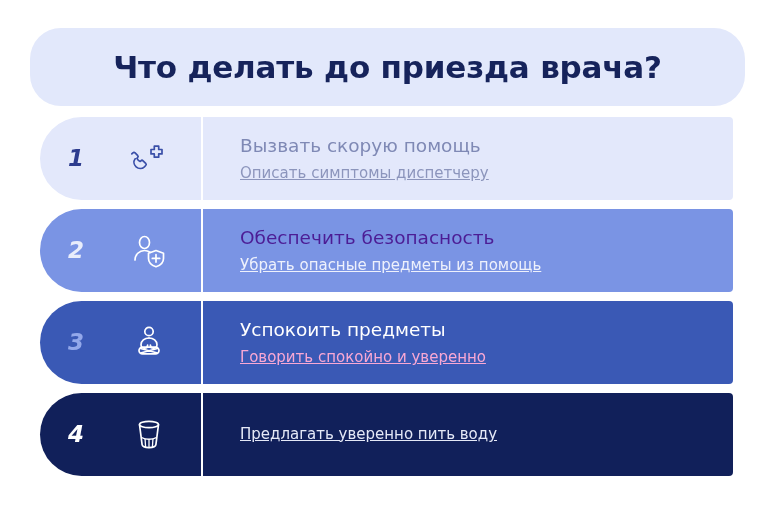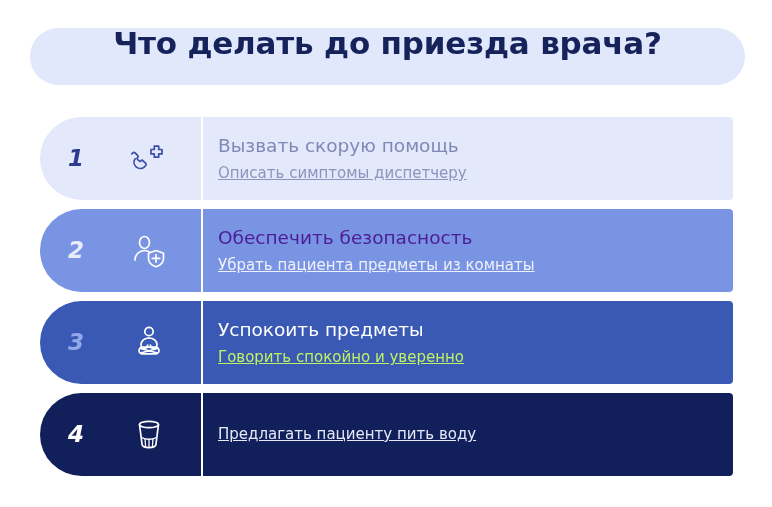--- a/index.html
+++ b/index.html
@@ -14,25 +14,25 @@
     overflow: hidden;
     position: relative;
   }
 
   
   #title-banner {
     position: absolute;
     left: 30px;
     top: 28px;
     width: 715px;
-    height: 57px;
+    height: 78px;
     background: #E2E8FB;
     border-radius: 31px;
     display: flex;
-    align-items: flex-start;
+    align-items: center;
     justify-content: center;
     box-sizing: border-box;
   }
   #title-text {
     font-size: 31px;
     font-weight: 700;
     color: #16235B;
     letter-spacing: -0.2px;
     white-space: nowrap;
     line-height: 1;
@@ -93,21 +93,21 @@
     flex: 0 0 2px;
     align-self: stretch;
   }
 
   
   .step-body {
     flex: 1 1 auto;
     display: flex;
     flex-direction: column;
     justify-content: center;
-    padding-left: 15px;
+    padding-left: 37px;
     box-sizing: border-box;
   }
   .step-title {
     font-size: 18.5px;
     font-weight: 400;
     line-height: 1.15;
     margin-bottom: 9px;
     white-space: nowrap;
   }
   .step-subtitle {
@@ -128,21 +128,21 @@
   .row-2 { background: #7A94E4; }
   .row-2 .step-number   { color: #E9EDFB; }
   .row-2 .step-divider  { background: #FFFFFF; }
   .row-2 .step-title    { color: #4c1d95; }
   .row-2 .step-subtitle { color: #EEF1FC; }
 
   .row-3 { background: #3A59B5; }
   .row-3 .step-number   { color: #93A8EA; }
   .row-3 .step-divider  { background: #FFFFFF; }
   .row-3 .step-title    { color: #FFFFFF; }
-  .row-3 .step-subtitle { color: #bef264; }
+  .row-3 .step-subtitle { color: #f9a8d4; }
 
   .row-4 { background: #11205A; }
   .row-4 .step-number   { color: #FFFFFF; }
   .row-4 .step-divider  { background: #FFFFFF; }
   .row-4 .step-title    { color: #FFFFFF; }
   .row-4 .step-subtitle { color: #E5E9F7; }
 </style>
 </head>
 <body>
 
@@ -183,21 +183,21 @@
 
           <path d="M29 21.5l7.5 2.8v5.2c0 4.1-3.2 6.9-7.5 8.3-4.3-1.4-7.5-4.2-7.5-8.3v-5.2z" stroke="#FFFFFF" stroke-width="1.7" stroke-linejoin="round" fill="none"></path>
 
           <path d="M29 25.7v7.4M25.3 29.4h7.4" stroke="#FFFFFF" stroke-width="1.7" stroke-linecap="round"></path>
         </svg>
       </div>
     </div>
     <div class="step-divider"></div>
     <div class="step-body">
       <div class="step-title">Обеспечить безопасность</div>
-      <div class="step-subtitle">Убрать пациента предметы из комнаты</div>
+      <div class="step-subtitle">Убрать опасные предметы из помощь</div>
     </div>
   </div>
 
   <div class="step-row row-3">
     <div class="step-left">
       <div class="step-number">3</div>
       <div class="step-icon">
         <svg width="44" height="44" viewBox="0 0 44 44" fill="none">
 
           <circle cx="22" cy="10.5" r="4.2" stroke="#FFFFFF" stroke-width="1.7"></circle>
@@ -228,17 +228,17 @@
           <ellipse cx="22" cy="11.5" rx="9.5" ry="3.2" stroke="#FFFFFF" stroke-width="1.7" fill="none"></ellipse>
 
           <path d="M14.6 24.5c1.8 1.1 4.5 1.8 7.4 1.8s5.6-0.7 7.4-1.8" stroke="#FFFFFF" stroke-width="1.4" stroke-linecap="round"></path>
 
           <path d="M18.1 26.2l0.5 8.1M22 26.4v8.2M25.9 26.2l-0.5 8.1" stroke="#FFFFFF" stroke-width="1.3" stroke-linecap="round"></path>
         </svg>
       </div>
     </div>
     <div class="step-divider"></div>
     <div class="step-body">
-      <div class="step-subtitle">Предлагать пациенту пить воду</div>
+      <div class="step-subtitle">Предлагать уверенно пить воду</div>
     </div>
   </div>
 
 </div>
 
 </body></html>

